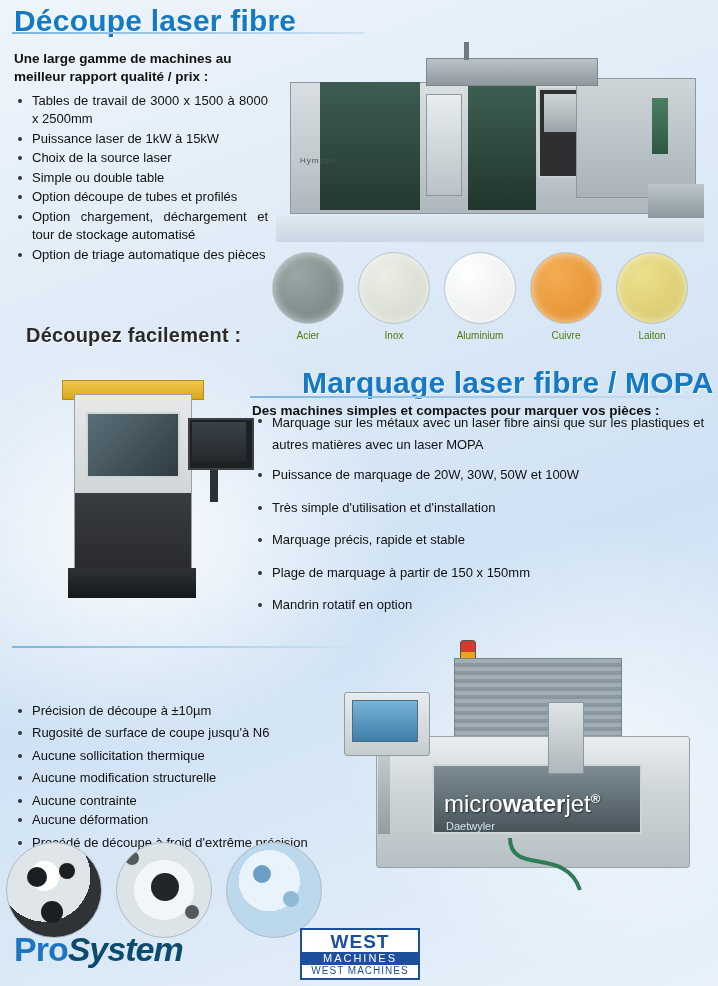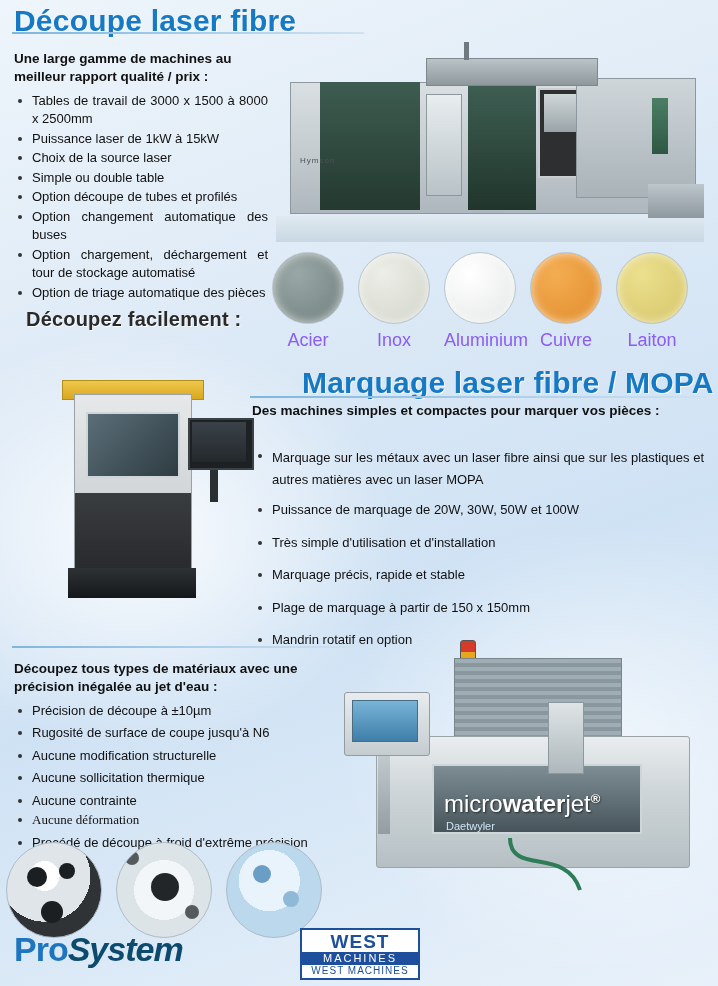--- a/index.html
+++ b/index.html
@@ -101,22 +101,22 @@
   }
   .mat .disc {
     width: 70px;
     height: 70px;
     border-radius: 50%;
     border: 1px solid #b9c7d2;
     box-shadow: inset 0 0 10px rgba(255,255,255,0.7);
   }
   .mat .cap {
     margin-top: 6px;
-    font-size: 18px;
-    color: #8b5cf6;
+    font-size: 10px;
+    color: #4d7c0f;
   }
 
   
   .fiber-machine {
     position: absolute;
     left: 276px;
     top: 42px;
     width: 428px;
     height: 200px;
   }
@@ -359,21 +359,20 @@
   <div class="rule" style="left:12px; top:32px; width:352px;"></div>
 
   <div class="lead" style="left:14px; top:50px; width:252px;">Une large gamme de machines au meilleur rapport qualité / prix :</div>
 
   <ul class="bul" style="left:16px; top:92px; width:252px;">
     <li>Tables de travail de 3000 x 1500 à 8000 x 2500mm</li>
     <li>Puissance laser de 1kW à 15kW</li>
     <li>Choix de la source laser</li>
     <li>Simple ou double table</li>
     <li>Option découpe de tubes et profilés</li>
-    <li>Option changement automatique des buses</li>
     <li>Option chargement, déchargement et tour de stockage automatisé</li>
     <li>Option de triage automatique des pièces</li>
   </ul>
 
   <div class="fiber-machine">
     <div class="fm-floor"></div>
     <div class="fm-body"></div>
     <div class="fm-dark"></div>
     <div class="fm-win"></div>
     <div class="fm-dark2"></div>
@@ -403,57 +402,56 @@
     <div class="mat">
       <div class="disc" style="background:radial-gradient(circle at 35% 30%, #f4ad52, #e08b2a);"></div>
       <div class="cap">Cuivre</div>
     </div>
     <div class="mat">
       <div class="disc" style="background:radial-gradient(circle at 35% 30%, #ece08f, #d5c566);"></div>
       <div class="cap">Laiton</div>
     </div>
   </div>
 
-  <div class="sec-title shadow" style="left:26px; top:308px; color:#2a2a2a; font-size:20px;">Découpez facilement :</div>
+  <div class="sec-title shadow" style="left:26px; top:324px; color:#2a2a2a; font-size:20px;">Découpez facilement :</div>
 
   <div class="sec-title shadow" style="left:302px; top:366px;text-align:right;">Marquage laser fibre / MOPA</div>
   <div class="rule" style="left:250px; top:396px; width:456px;"></div>
 
   <div class="lead" style="left:252px; top:402px; width:450px;">Des machines simples et compactes pour marquer vos pièces :</div>
 
-  <ul class="bul" style="left:256px; top:447px; width:448px;">
+  <ul class="bul" style="left:256px; top:412px; width:448px;">
     <li style="margin-bottom:10px; line-height:1.7;">Marquage sur les métaux avec un laser fibre ainsi que sur les plastiques et autres matières avec un laser MOPA</li>
     <li style="margin-bottom:14px;">Puissance de marquage de 20W, 30W, 50W et 100W</li>
     <li style="margin-bottom:14px;">Très simple d'utilisation et d'installation</li>
     <li style="margin-bottom:14px;">Marquage précis, rapide et stable</li>
     <li style="margin-bottom:14px;">Plage de marquage à partir de 150 x 150mm</li>
     <li style="margin-bottom:4px;">Mandrin rotatif en option</li>
   </ul>
 
   <div class="mark-machine">
     <div class="mm-top"></div>
     <div class="mm-cab"></div>
     <div class="mm-door"></div>
     <div class="mm-base"></div>
     <div class="mm-stand"></div>
     <div class="mm-mon"></div>
     <div class="mm-mon-in"></div>
   </div>
 
   <div class="rule" style="left:12px; top:646px; width:340px;"></div>
 
-  <div class="lead" style="left:14px; top:660px; width:330px;">Découpez tous types de matériaux avec une précision inégalée au jet d'eau :</div>
 
   <ul class="bul" style="left:16px; top:702px; width:330px;">
     <li style="margin-bottom:4px;">Précision de découpe à ±10µm</li>
     <li style="margin-bottom:4px;">Rugosité de surface de coupe jusqu'à N6</li>
+    <li style="margin-bottom:4px;">Aucune sollicitation thermique</li>
     <li style="margin-bottom:4px;">Aucune modification structurelle</li>
-    <li style="margin-bottom:4px;">Aucune sollicitation thermique</li>
     <li style="">Aucune contrainte</li>
-    <li style="margin-bottom:4px;font-family:Liberation Serif, serif;">Aucune déformation</li>
+    <li style="margin-bottom:4px;">Aucune déformation</li>
     <li style="margin-bottom:4px;">Procédé de découpe à froid d'extrême précision</li>
   </ul>
 
   <div class="wj">
     <div class="wj-light"></div>
     <div class="wj-gantry"></div>
     <div class="wj-base"></div>
     <div class="wj-tank"></div>
     <div class="wj-head"></div>
     <div class="wj-ctrl-leg"></div>

